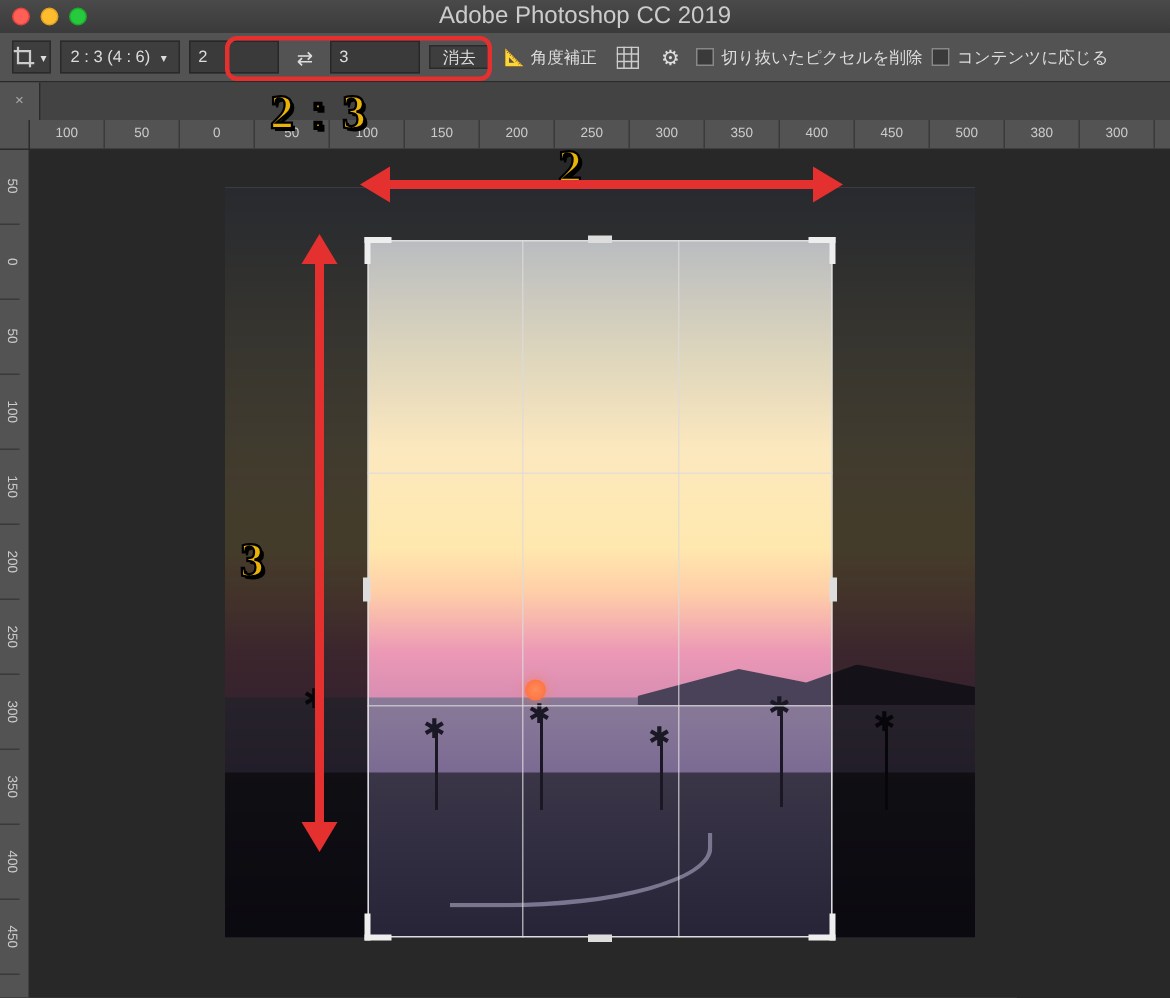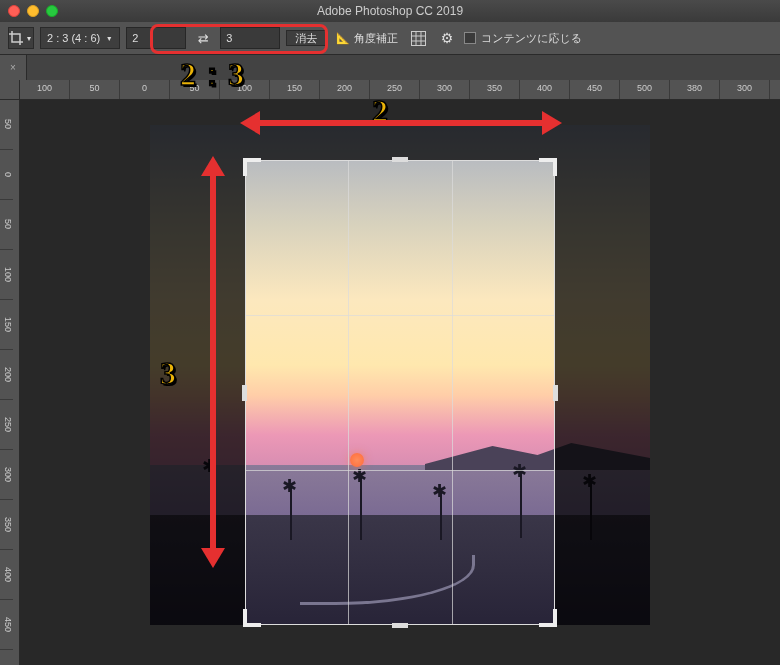--- a/index.html
+++ b/index.html
@@ -34,21 +34,21 @@
       border-radius: 50%;
     }
     .tl-close { background: #ff5f56; border: 0.5px solid #e0443e; }
     .tl-min { background: #ffbd2e; border: 0.5px solid #dea123; }
     .tl-max { background: #27c93f; border: 0.5px solid #1aab29; }
     .title-text {
       position: absolute;
       left: 50%;
       transform: translateX(-50%);
       color: #ccc;
-      font-size: 12px;
+      font-size: 16px;
     }
 
     
     .options-bar {
       height: 33px;
       background: #535353;
       border-bottom: 1px solid #2a2a2a;
       display: flex;
       align-items: center;
       padding: 0 8px;
@@ -494,20 +494,24 @@
     <span>📐</span>
     <span>角度補正</span>
   </div>
   <div class="opt-icon">
     <svg width="15" height="15" viewBox="0 0 15 15">
         <path d="M0 5h15M0 10h15M5 0v15M10 0v15" stroke="#ccc" stroke-width="1"></path>
         <rect x="0.5" y="0.5" width="14" height="14" stroke="#ccc" fill="none"></rect>
       </svg>
   </div>
   <div class="opt-icon">⚙</div>
+  <div class="check-opt">
+    <div class="check-box"></div>
+    <span>切り抜いたピクセルを削除</span>
+  </div>
   <div class="check-opt">
     <div class="check-box"></div>
     <span>コンテンツに応じる</span>
   </div>
 </div>
 
 <div class="tabs-bar">
   <div class="tab">
     <span class="tab-x">×</span>
   </div>

